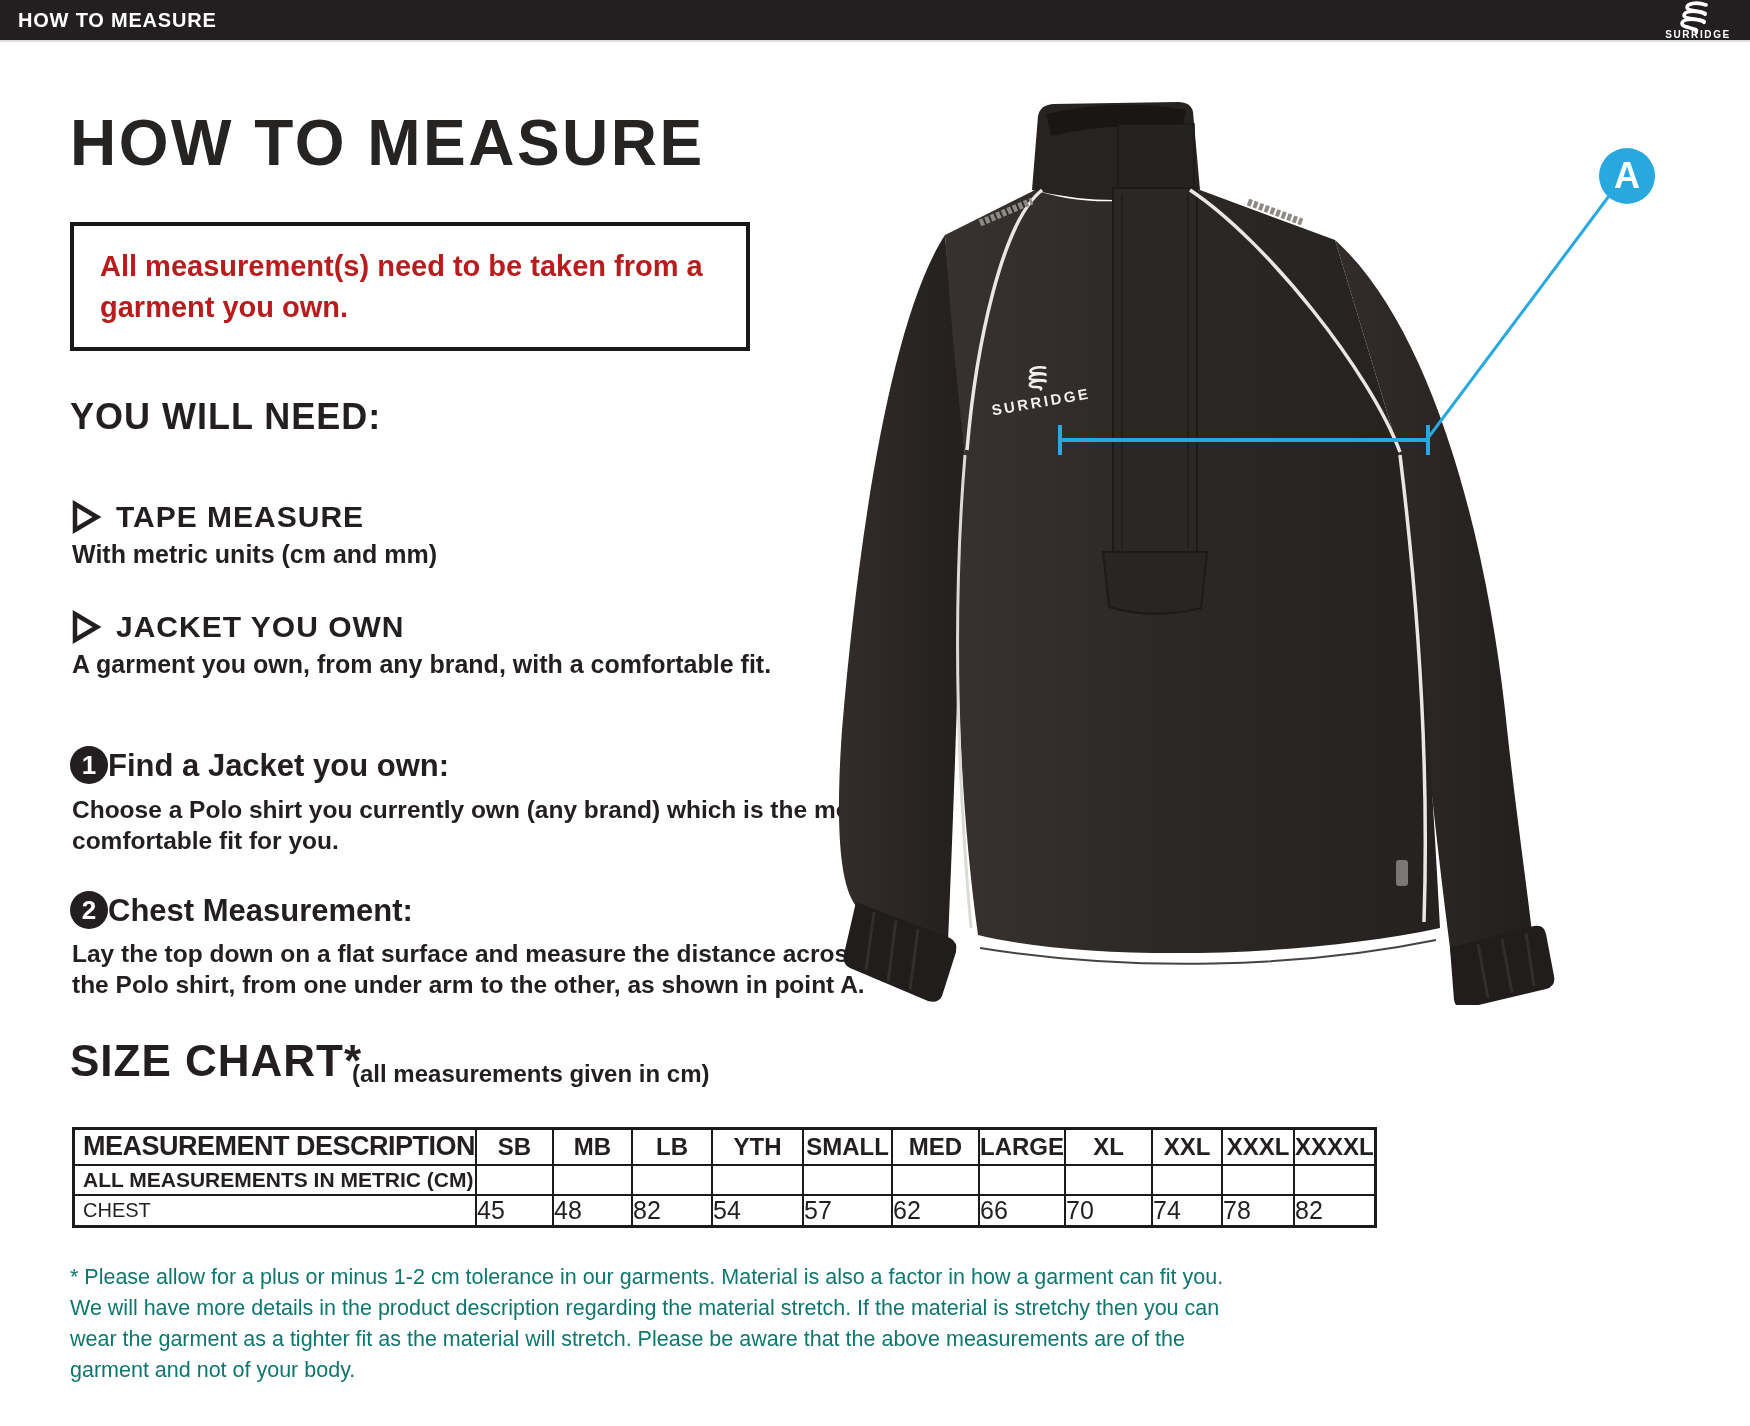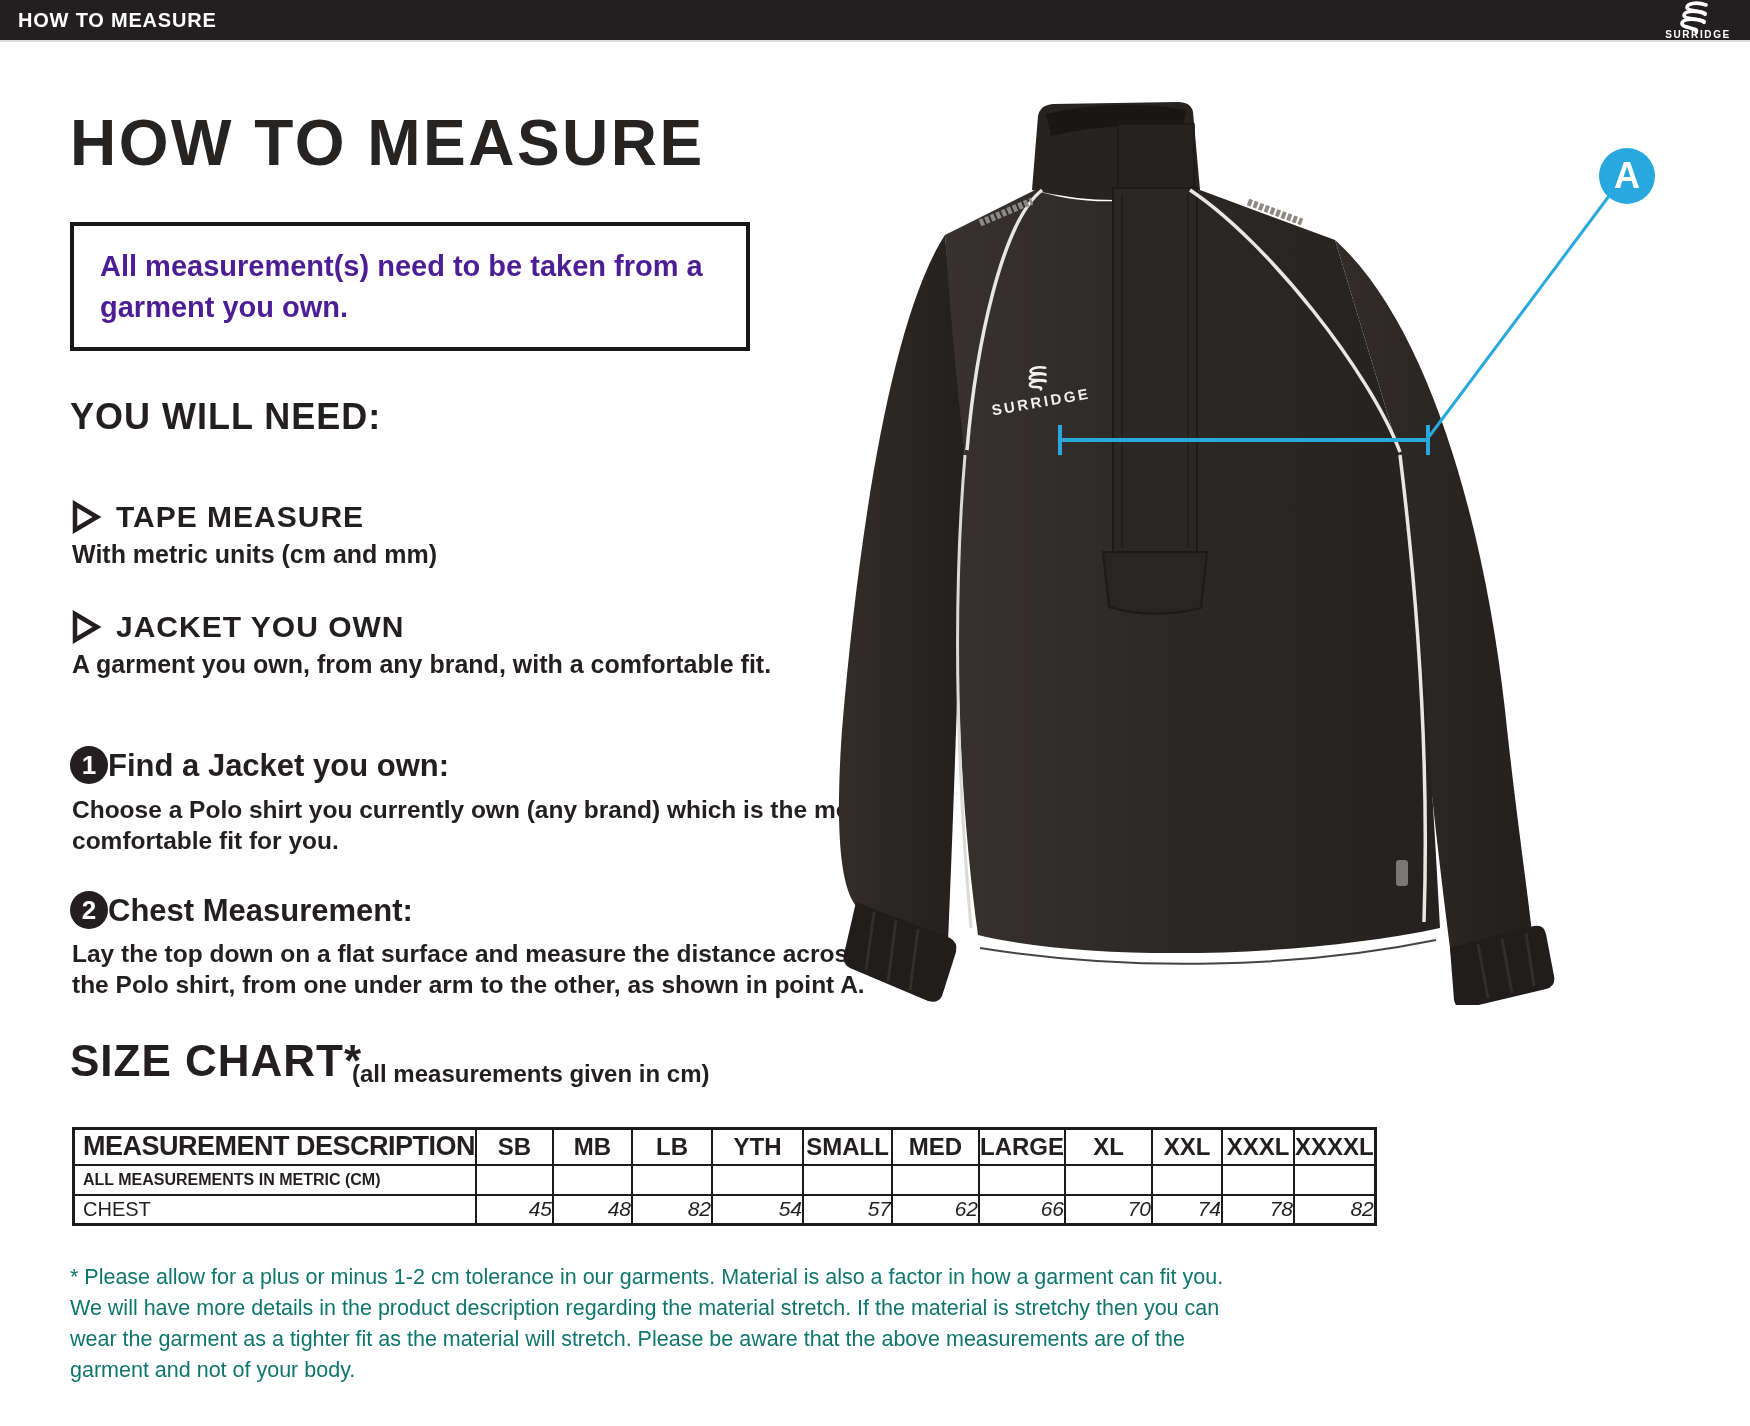--- a/index.html
+++ b/index.html
@@ -8,43 +8,43 @@
     font-family:"Liberation Sans", sans-serif;color:#231f20;
   }
   
   .topbar{position:absolute;left:0;top:0;width:1750px;height:40px;background:#231f20;border-bottom:2px solid #dcdcdc;}
   .topbar-title{position:absolute;left:18px;top:0;height:40px;line-height:40px;color:#ffffff;
     font-size:20px;font-weight:700;letter-spacing:0.8px;}
   .topbar-logo{position:absolute;right:8px;top:1px;}
   
   .h1{position:absolute;left:70px;top:106px;font-size:64px;font-weight:800;letter-spacing:2.5px;color:#262323;}
   .note-box{position:absolute;left:70px;top:222px;width:620px;border:4px solid #181818;padding:20px 26px;}
-  .note-box span{font-size:29px;font-weight:700;line-height:1.4;color:#4c1d95;}
+  .note-box span{font-size:29px;font-weight:700;line-height:1.4;color:#b91c1c;}
   .ywn-heading{position:absolute;left:70px;top:396px;font-size:36px;font-weight:800;letter-spacing:1px;}
   .need-icon{position:absolute;left:70px;}
   .need-title{position:absolute;left:116px;font-size:30px;font-weight:800;letter-spacing:1px;}
   .need-desc{position:absolute;left:72px;font-size:25px;font-weight:700;}
   .step-badge{position:absolute;left:70px;width:38px;height:38px;border-radius:50%;background:#231f20;color:#fff;
     font-size:26px;font-weight:800;display:flex;align-items:center;justify-content:center;}
   .step-title{position:absolute;left:108px;font-size:31px;font-weight:800;}
   .step-desc{position:absolute;left:72px;width:820px;font-size:24.5px;font-weight:700;line-height:1.28;}
   .sc-heading{position:absolute;left:70px;top:1036px;font-size:44px;font-weight:800;letter-spacing:1px;}
   .sc-sub{position:absolute;left:352px;top:1060px;font-size:24px;font-weight:700;}
   
   .sizetable{position:absolute;left:72px;top:1127px;border-collapse:collapse;table-layout:fixed;}
   .sizetable th,.sizetable td{border:2px solid #1b1b1b;padding:0 0 0 0;overflow:hidden;white-space:nowrap;}
   .sizetable{border:3px solid #1b1b1b;}
   .sizetable tr.r-head{height:36px;}
   .sizetable tr.r-metric{height:30px;}
   .sizetable tr.r-chest{height:30px;}
   th.c-desc{font-size:27px;font-weight:700;text-align:left;padding-left:8px;letter-spacing:-0.5px;}
   th.c-size{font-size:24px;font-weight:700;text-align:center;}
-  td.c-metric{font-size:16px;font-weight:700;text-align:left;padding-left:8px;}
+  td.c-metric{font-size:21px;font-weight:700;text-align:left;padding-left:8px;}
   td.c-chestlabel{font-size:20px;font-weight:400;text-align:left;padding-left:8px;}
-  td.c-val{font-size:21px;font-weight:400;text-align:right;font-style:italic;}
+  td.c-val{font-size:25px;font-weight:400;text-align:left;}
   .footnote{position:absolute;left:70px;top:1262px;width:1185px;font-size:21.5px;font-weight:400;
     line-height:1.44;color:#0f766e;}
   .jacket-wrap{position:absolute;left:830px;top:90px;}
 </style>
 </head>
 <body>
 
 <div class="page">
 
   <div class="topbar">

